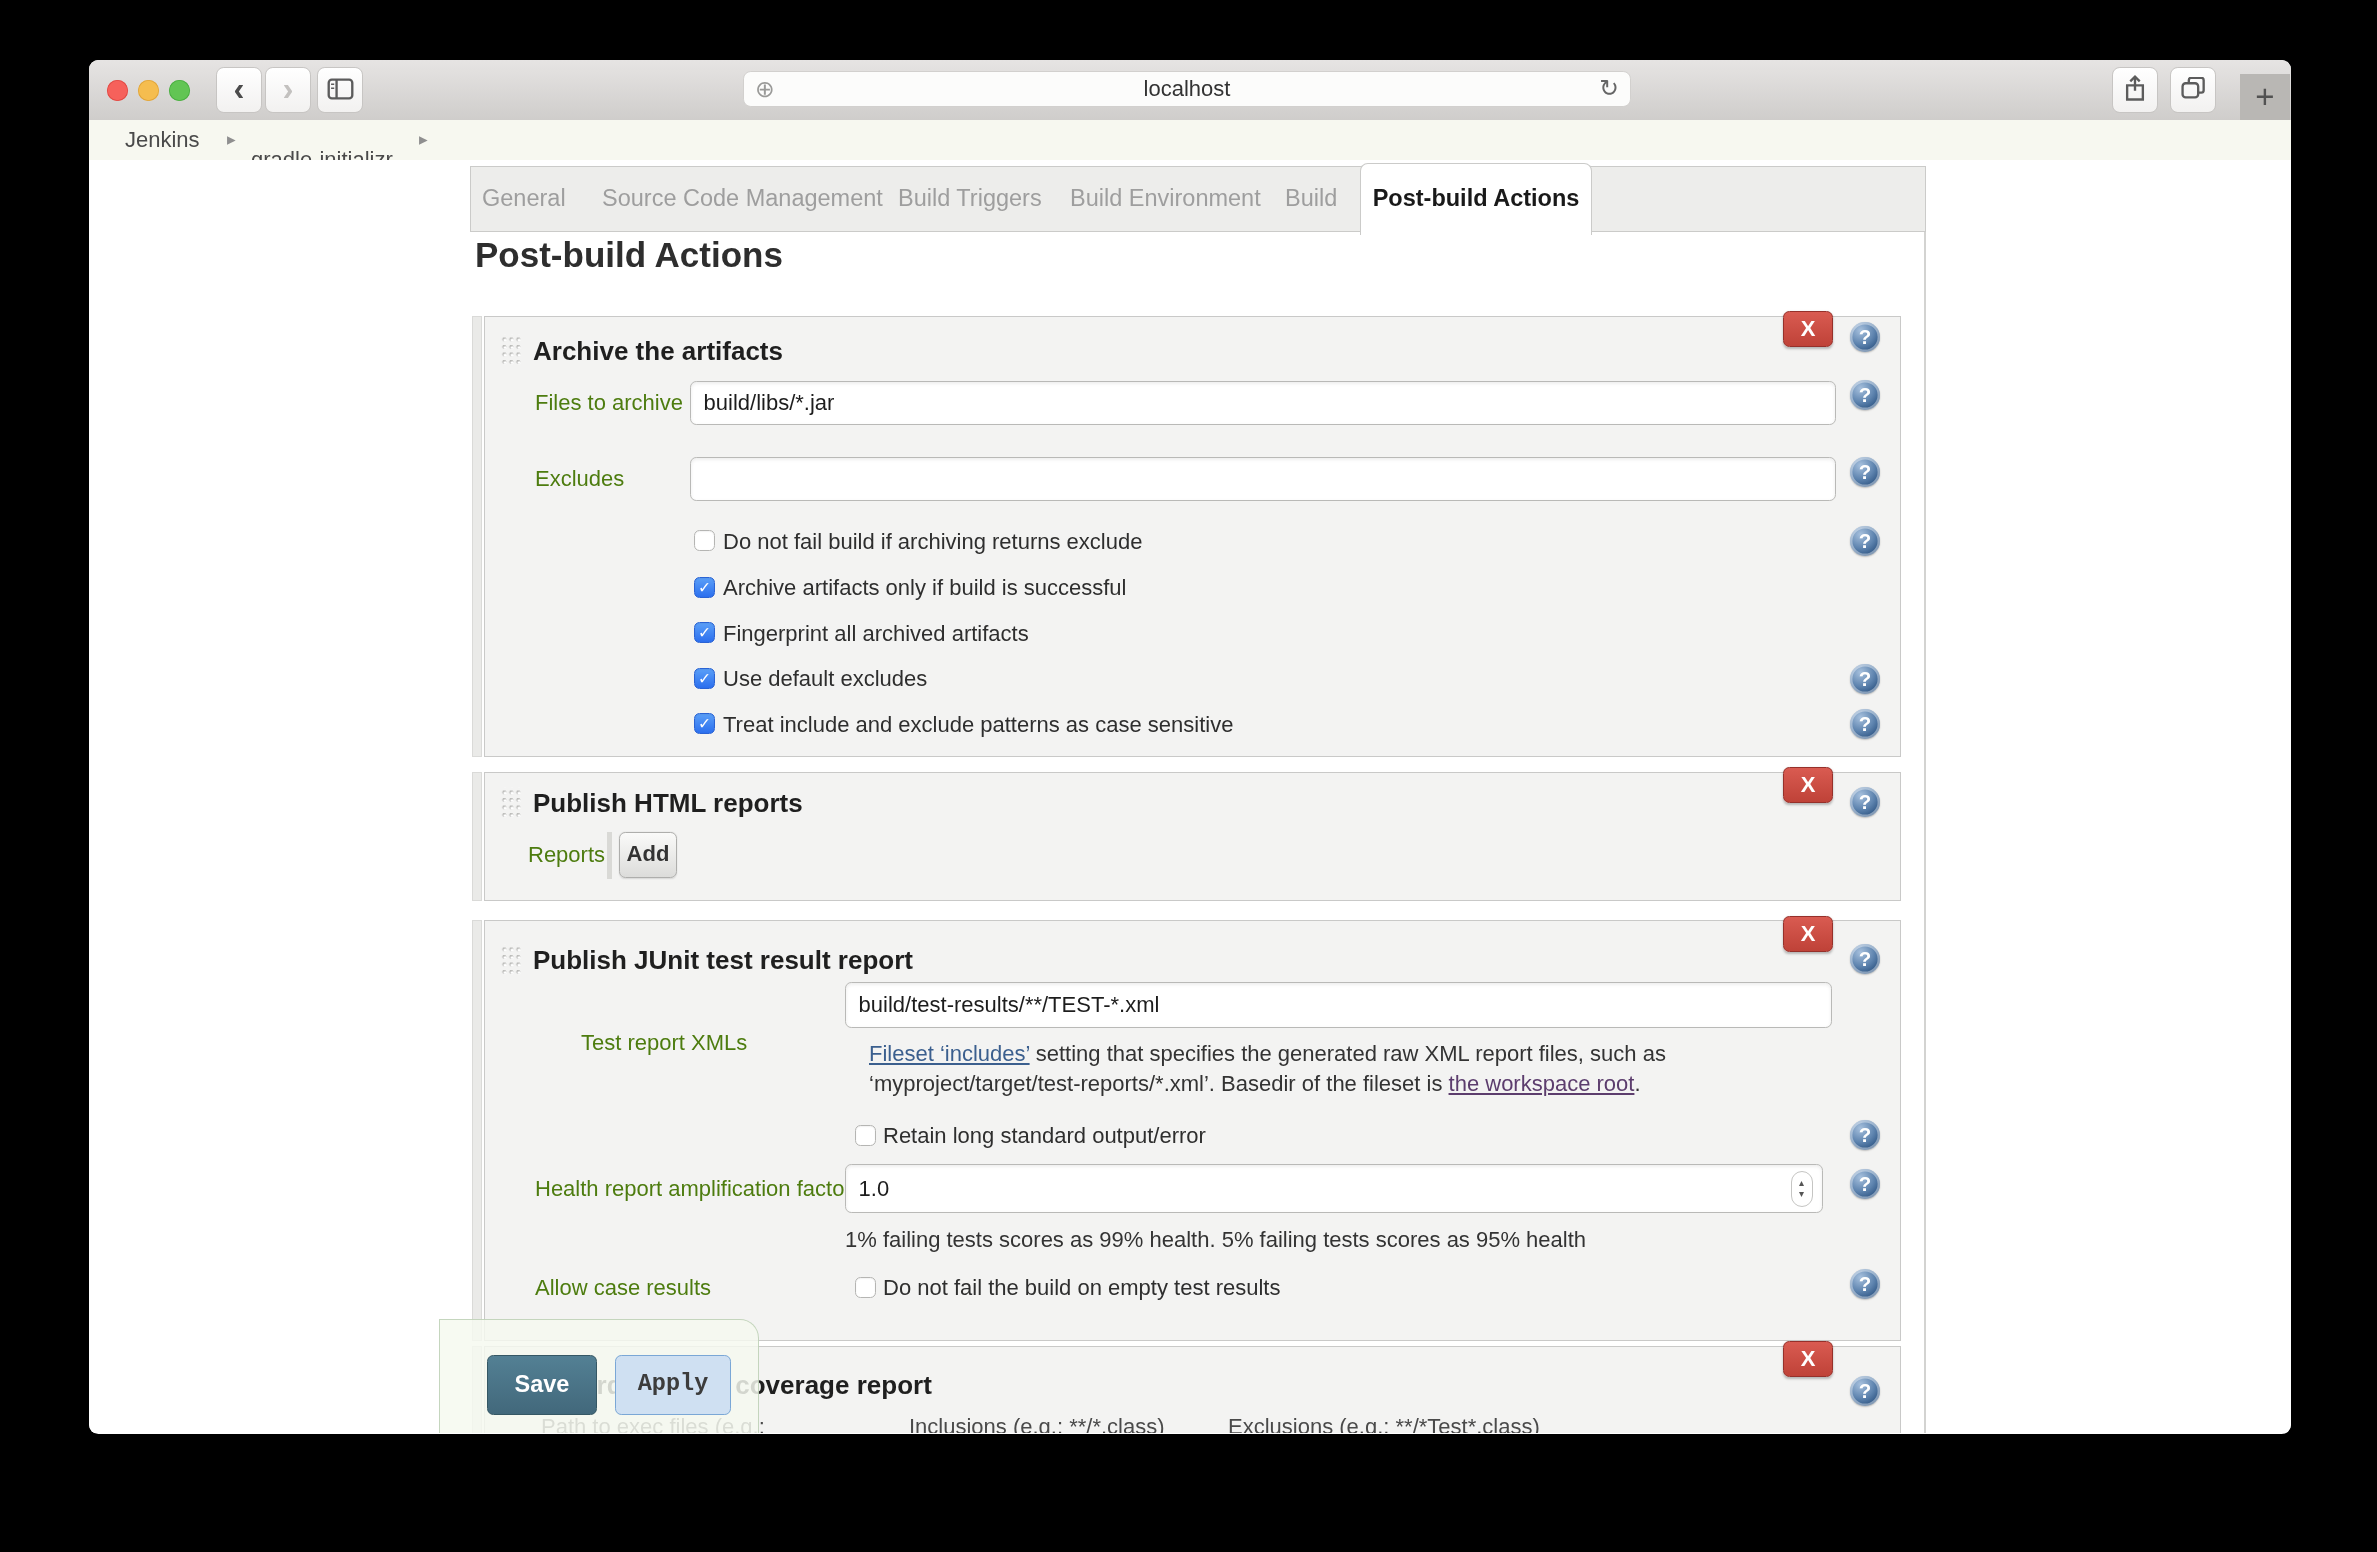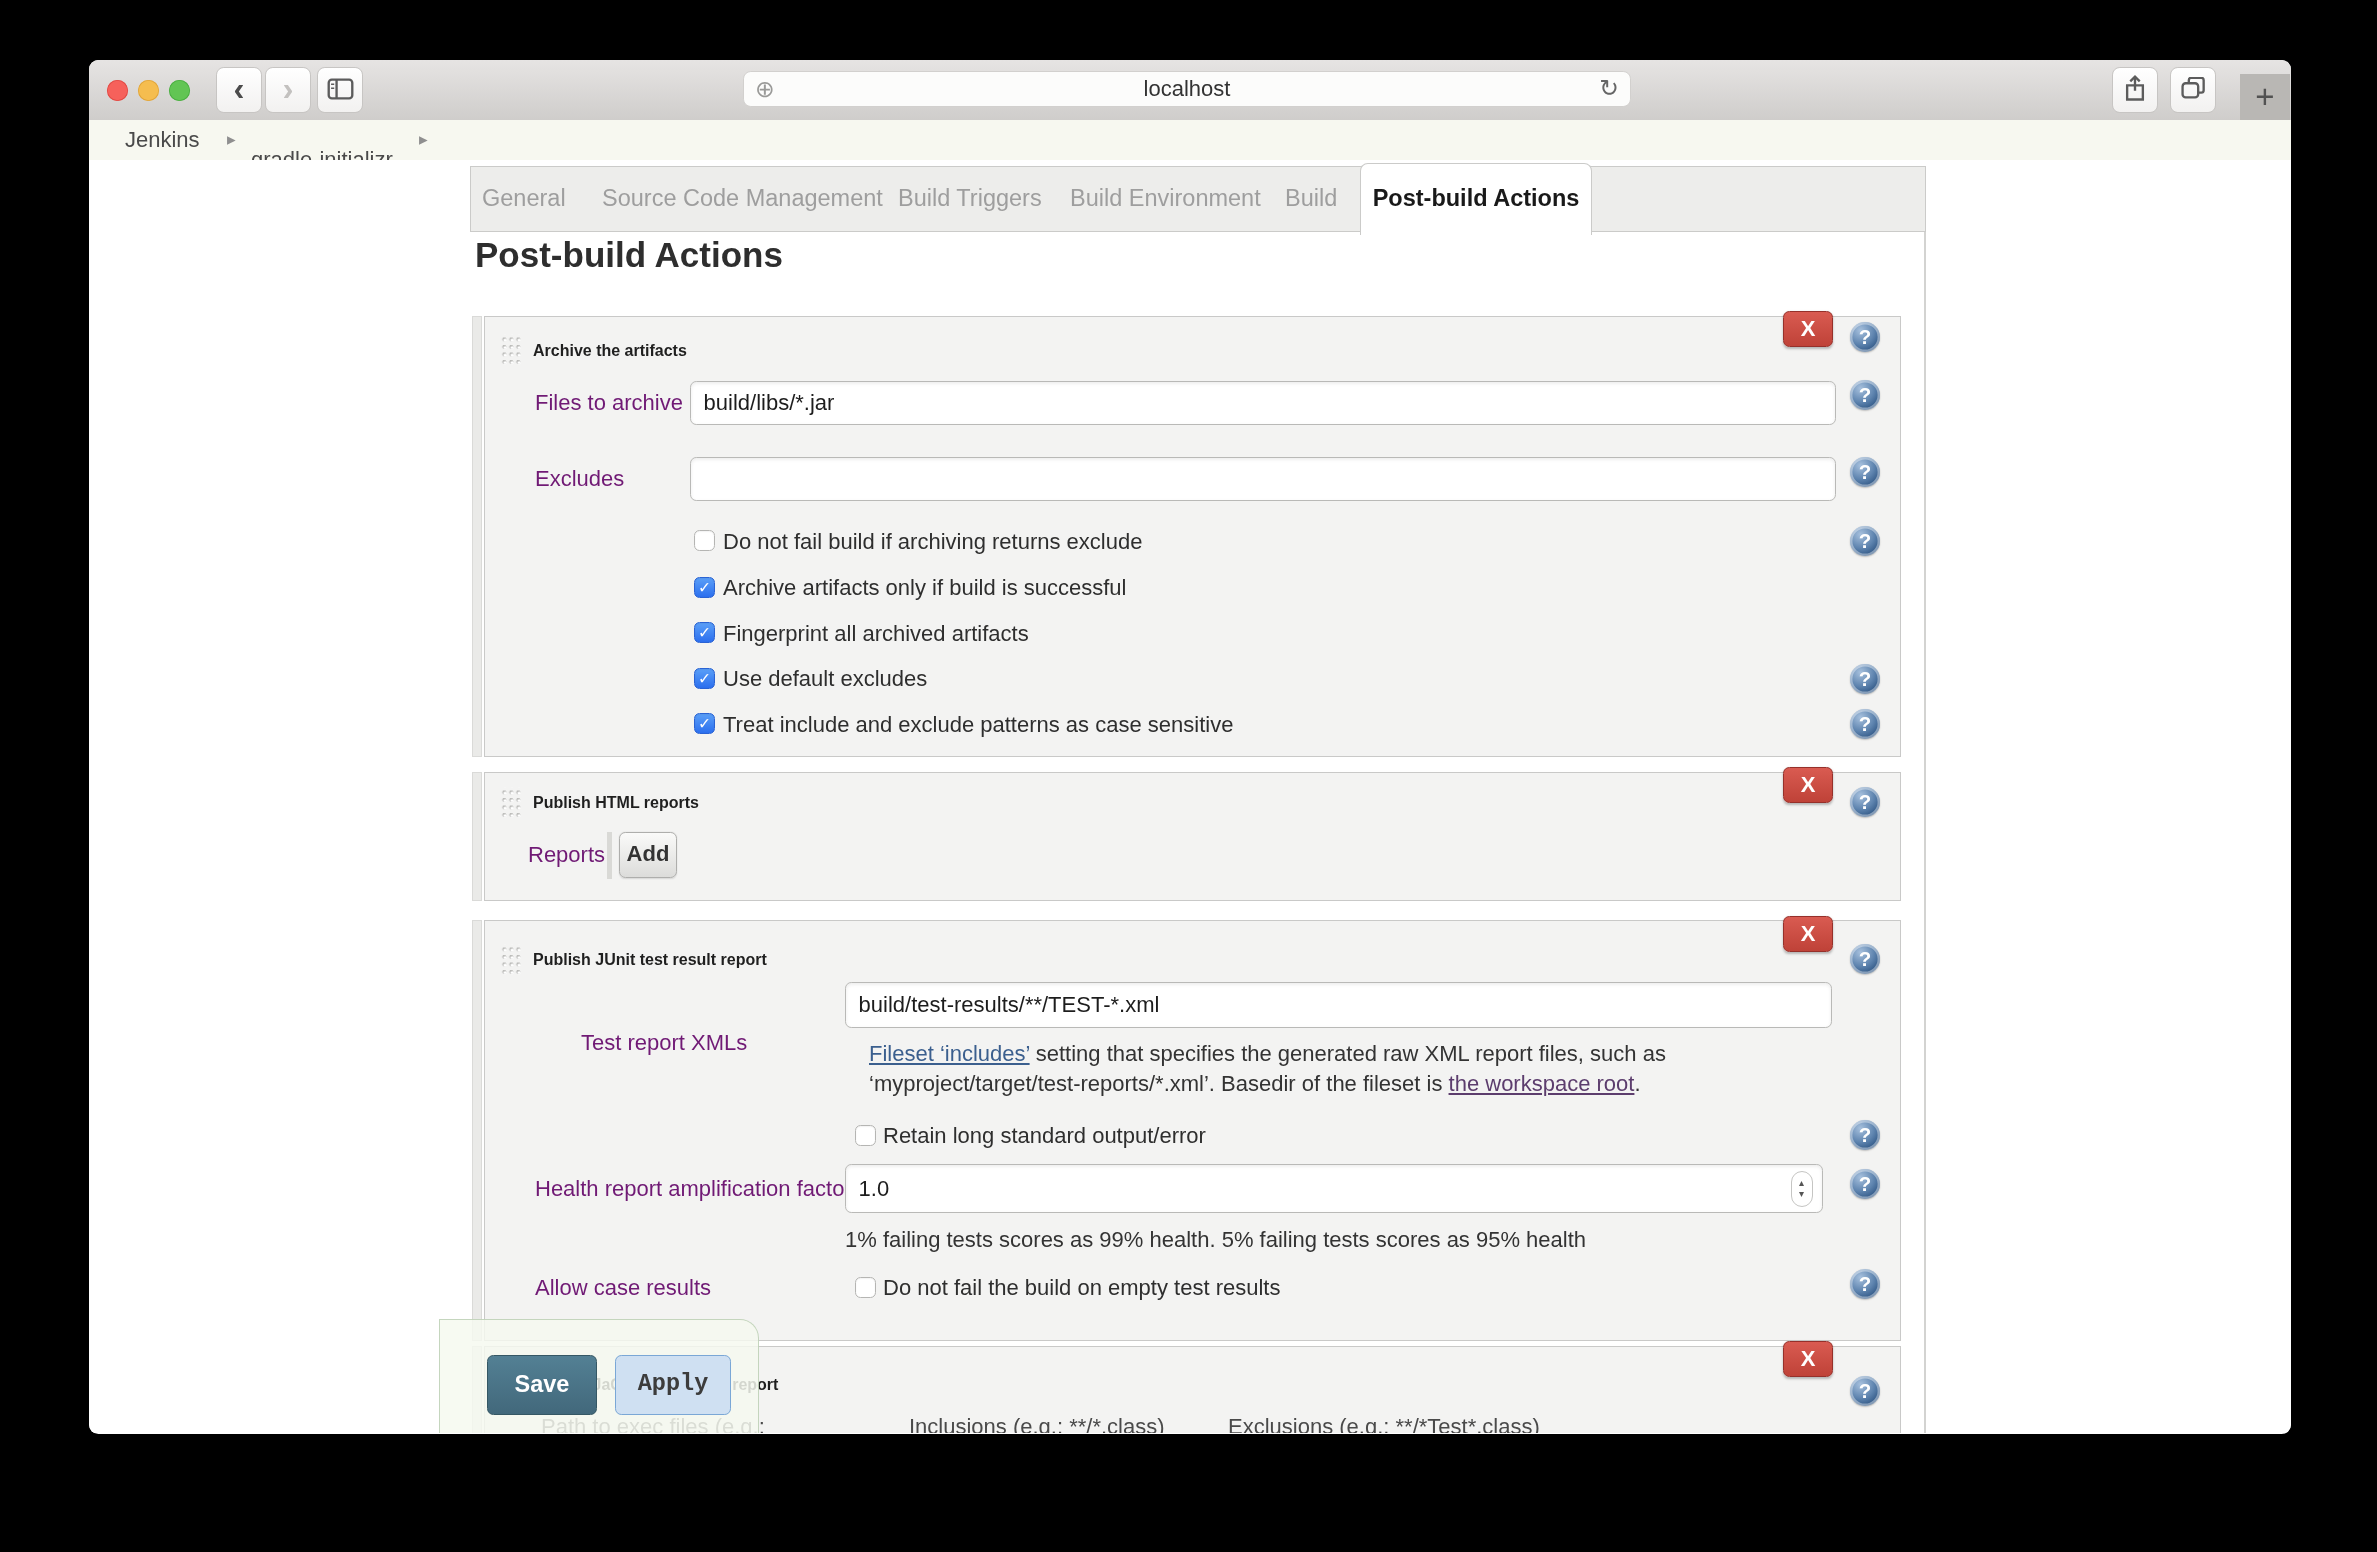--- a/index.html
+++ b/index.html
@@ -35,29 +35,29 @@
   .tablabel{position:absolute;top:0;height:63px;line-height:63px;font-size:23.5px;color:#9e9e9e;white-space:nowrap;}
   .activetab{position:absolute;top:-3.9px;height:72px;background:#fff;border:1.6px solid #cbcbc9;border-bottom:none;
     border-radius:7.8px 7.8px 0 0;box-sizing:border-box;text-align:center;font-size:23.5px;font-weight:bold;color:#191919;line-height:69px;white-space:nowrap;}
   .heading{position:absolute;left:386px;top:75px;font-size:35px;font-weight:bold;color:#2e2e2e;}
   
   .dragstrip{position:absolute;left:383px;width:10.2px;background:#eaeae8;border:0.8px solid #dadad8;box-sizing:border-box;}
   .section{position:absolute;left:395px;width:1417px;background:#f3f3f2;border:1.6px solid #c9c9c8;box-sizing:border-box;}
   .handle{position:absolute;width:22px;height:31px;
     background-image:radial-gradient(circle,#ffffff 1.3px,transparent 1.6px),radial-gradient(circle,#bdbdbb 1.9px,transparent 2.2px);
     background-size:7px 7.5px,7px 7.5px;background-position:1.6px 2.4px,0.8px 1.6px;}
-  .sectitle{position:absolute;font-size:16px;font-weight:bold;color:#1f1f1f;height:30px;line-height:30px;white-space:nowrap;}
+  .sectitle{position:absolute;font-size:26px;font-weight:bold;color:#1f1f1f;height:30px;line-height:30px;white-space:nowrap;}
   .delbtn{position:absolute;left:1694px;width:50px;height:36px;background:linear-gradient(#d95b51,#bf4238);
     border:1.6px solid #96302a;border-radius:6.3px;color:#fff;font-weight:bold;font-size:22px;text-align:center;line-height:33px;
     box-sizing:border-box;box-shadow:0 1.6px 2.4px rgba(0,0,0,.25);}
   .help{position:absolute;left:1761px;width:30px;height:30px;border-radius:50%;color:#fff;font-weight:bold;font-size:20.4px;
     text-align:center;line-height:31px;
     background:radial-gradient(circle at 35% 28%,#a6c0dd 0%,#5d83ae 48%,#2e5583 78%,#23456e 100%);
     box-shadow:inset 0 0 0 2.4px rgba(255,255,255,.4),0 0.8px 1.6px rgba(0,0,0,.25);}
-  .flabel{position:absolute;font-size:22px;color:#701a75;white-space:nowrap;}
+  .flabel{position:absolute;font-size:22px;color:#4d7c0f;white-space:nowrap;}
   .tfield{position:absolute;background:#fff;border:1.6px solid #b9b9b7;border-radius:6.3px;
     box-shadow:inset 0 1.6px 3.9px rgba(0,0,0,.08);font-size:22px;color:#1d1d1d;padding:0 12.6px;
     display:flex;align-items:center;box-sizing:border-box;white-space:nowrap;}
   .cb{position:absolute;width:21px;height:21px;border-radius:5.5px;background:#fff;border:1.6px solid #b5b5b3;
     box-sizing:border-box;box-shadow:inset 0 0.8px 1.6px rgba(0,0,0,.07);}
   .cb .tick{display:none;color:#fff;font-size:15.7px;font-weight:bold;line-height:19px;text-align:center;}
   .cb.checked{background:linear-gradient(#5a9ff8,#2c6fee);border-color:#2a63d4;}
   .cb.checked .tick{display:block;}
   .cblabel{position:absolute;font-size:22px;color:#2e2e2e;white-space:nowrap;}
   .vdivider{position:absolute;width:4.7px;background:#d9d9d6;}

